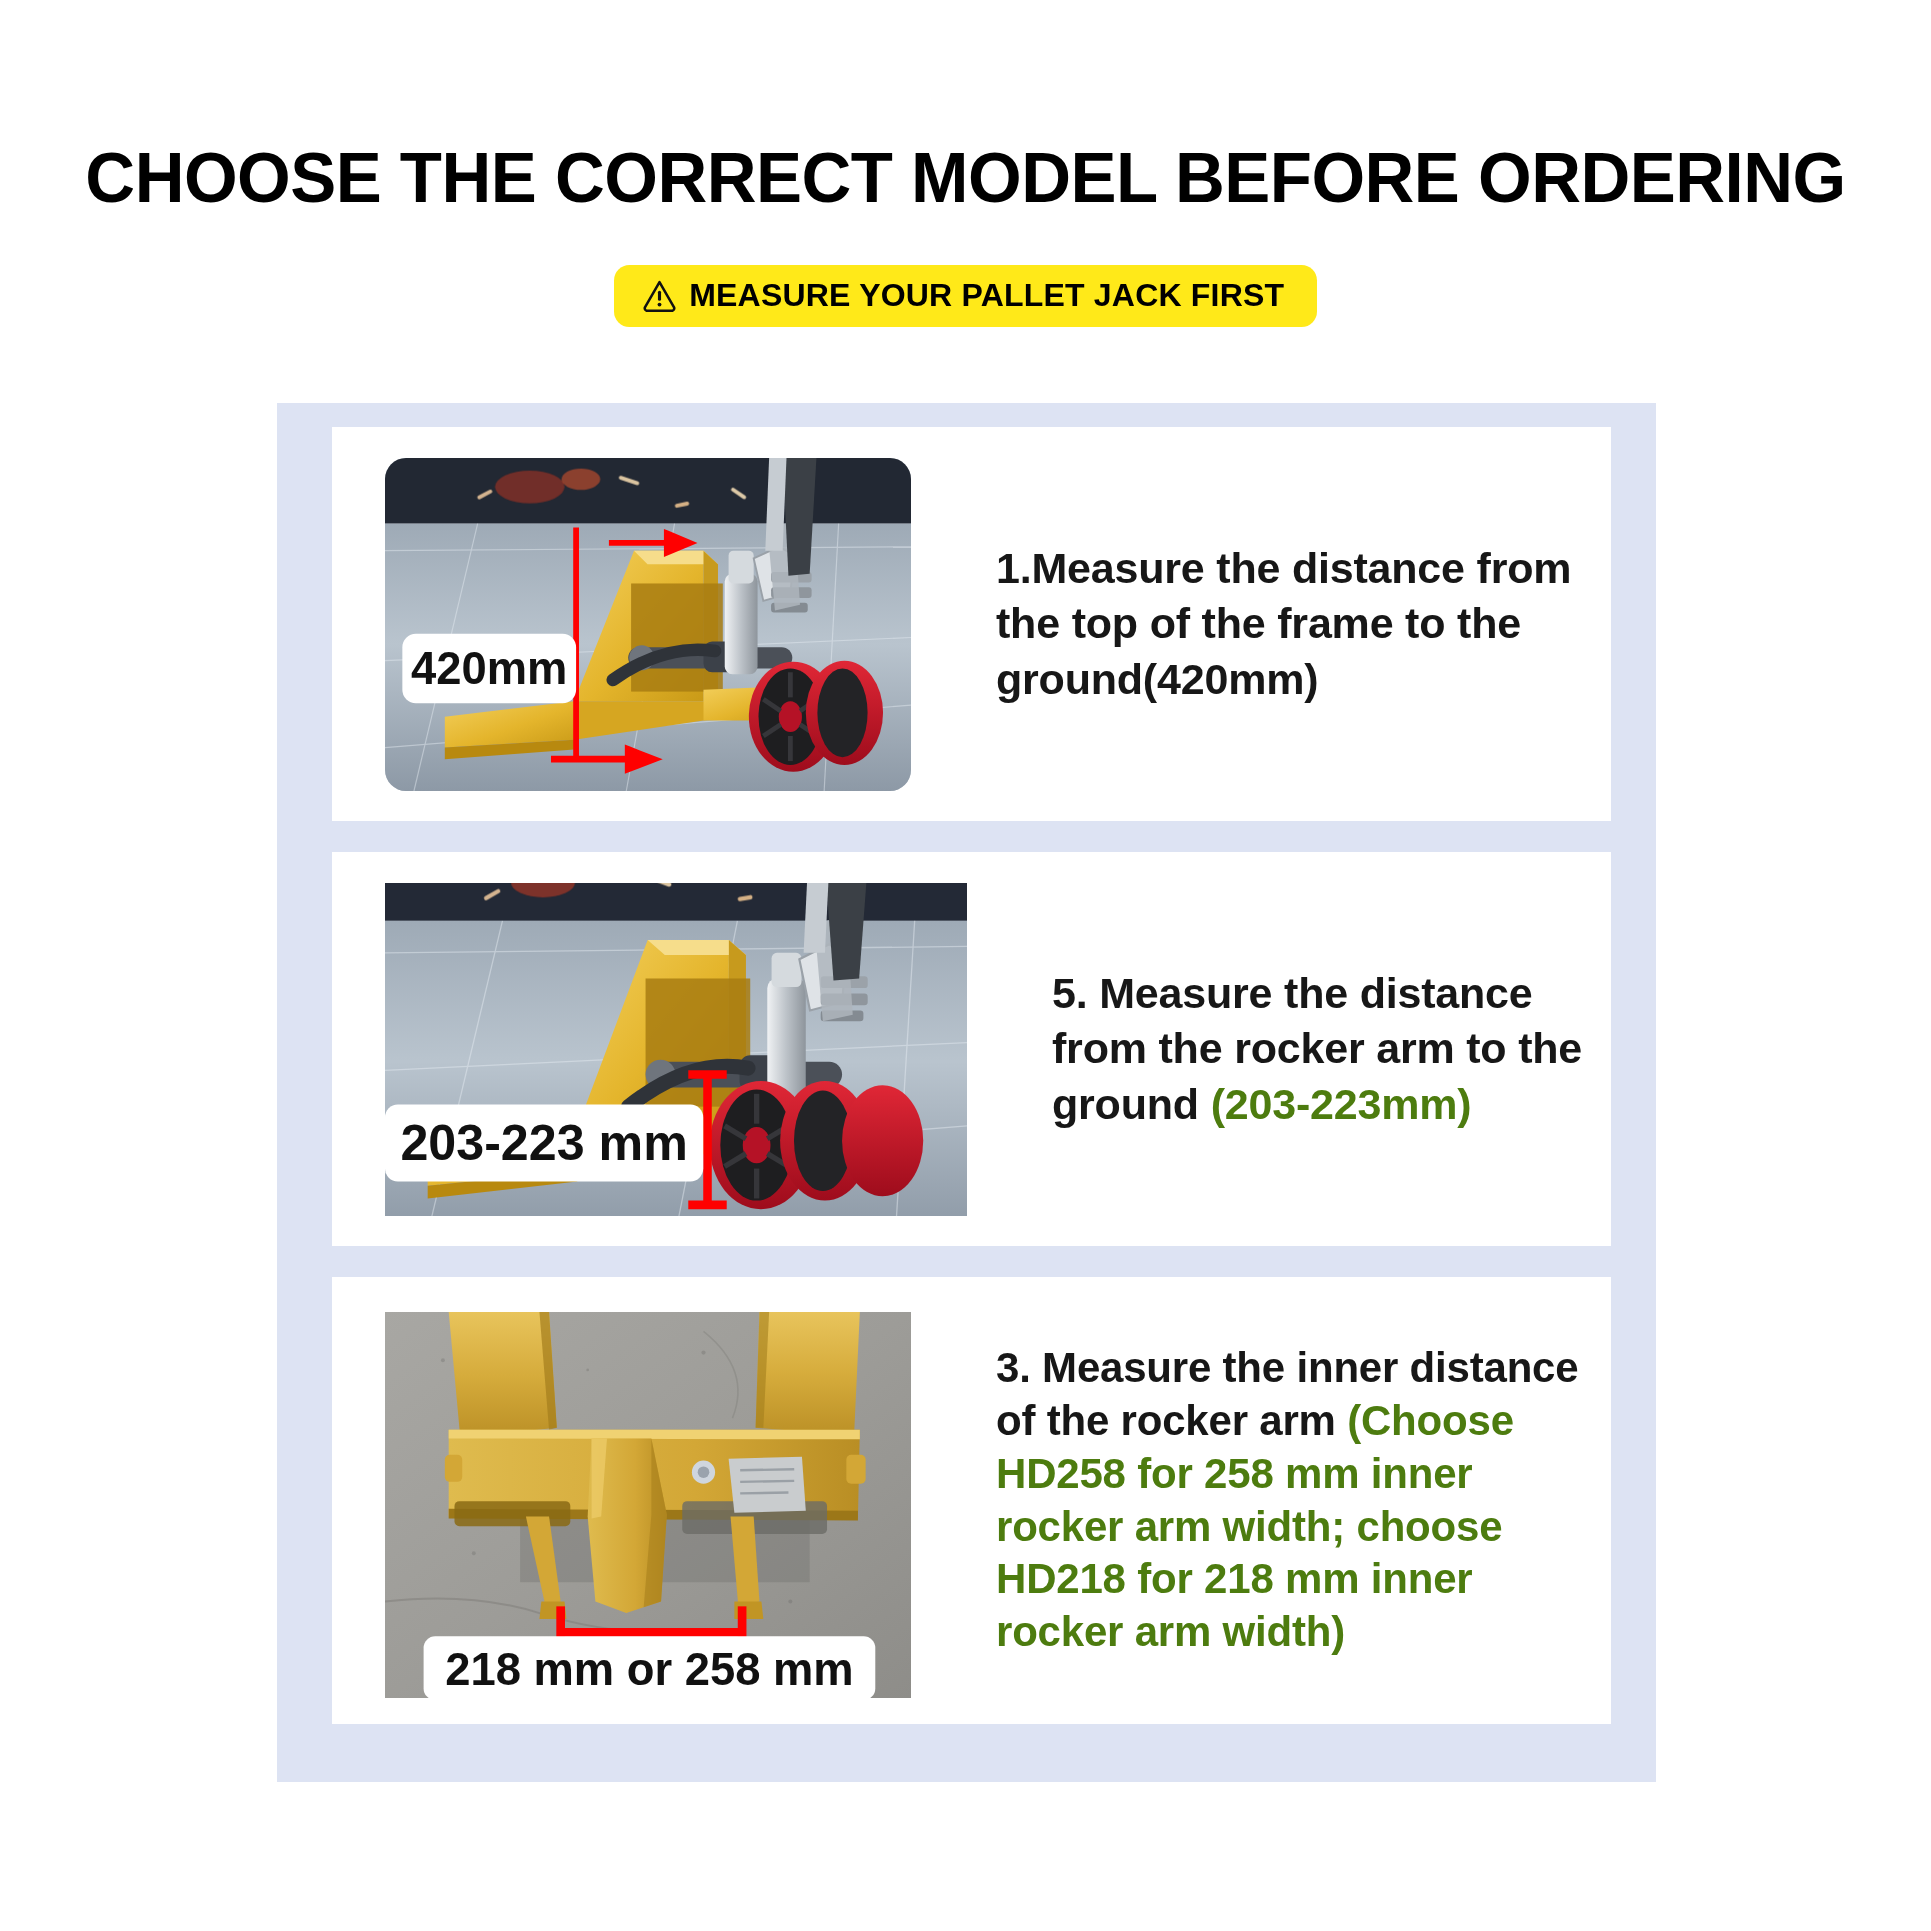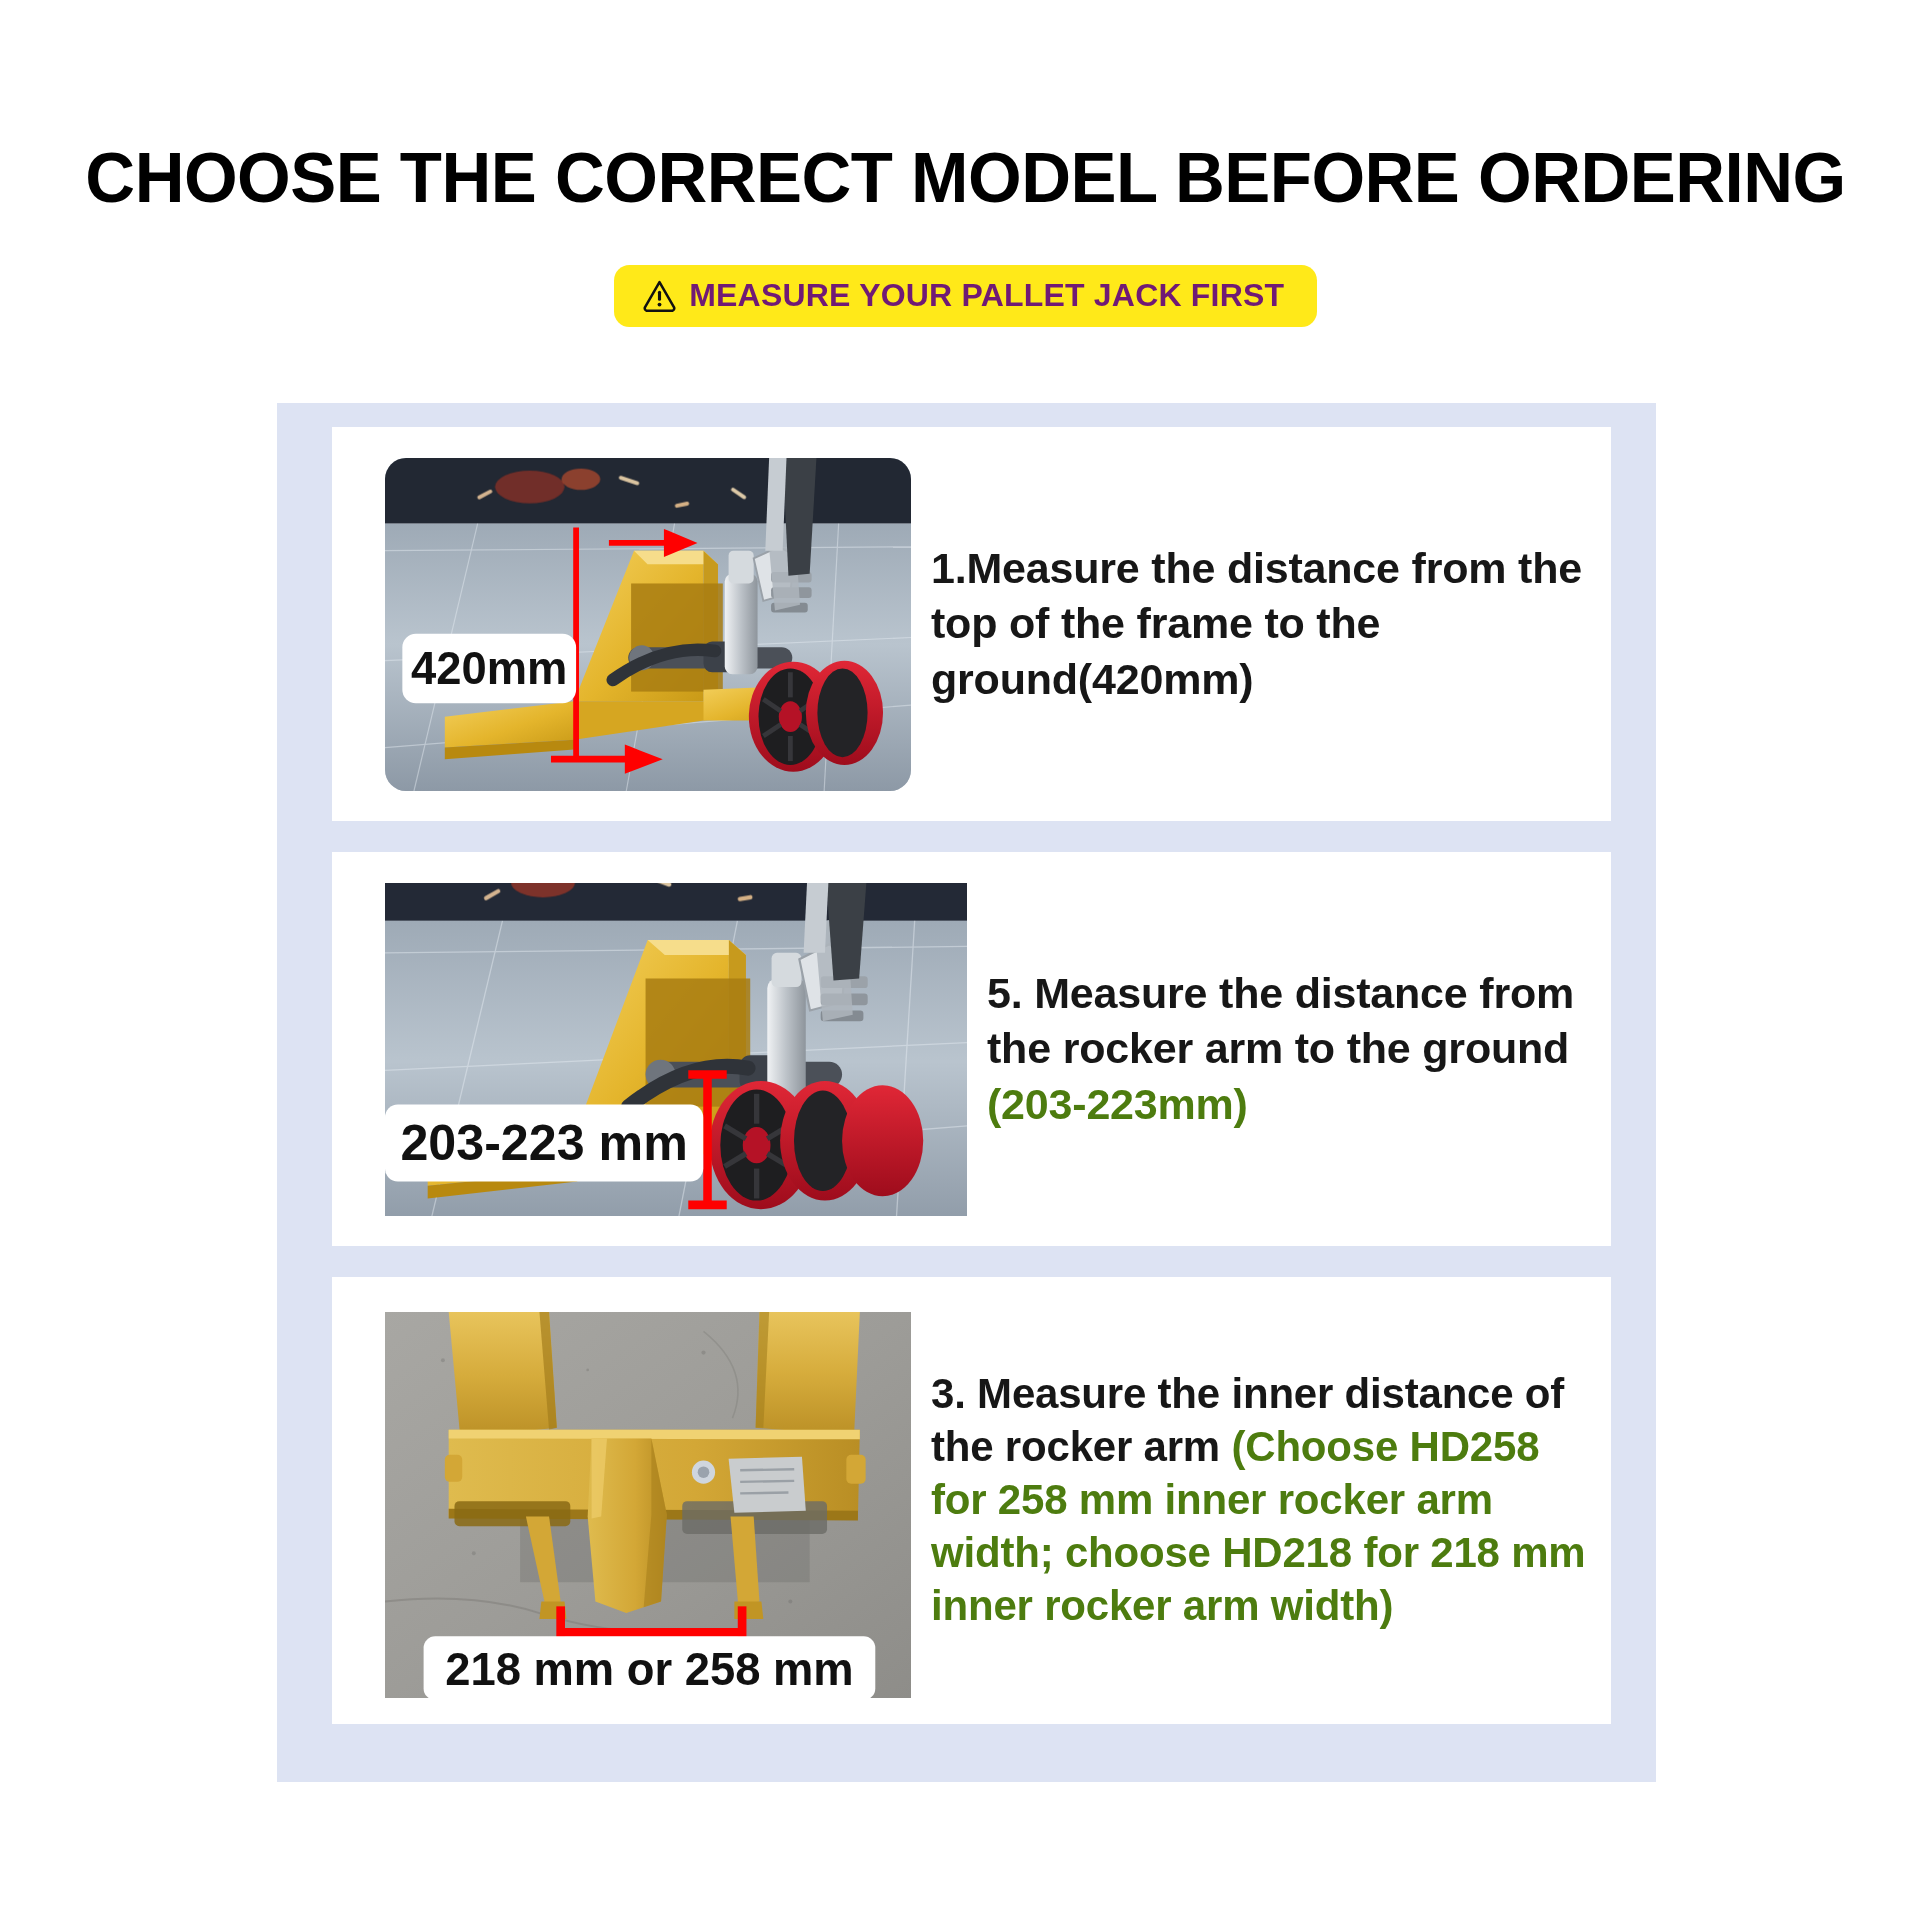--- a/index.html
+++ b/index.html
@@ -37,21 +37,21 @@
     border-radius:15.4px;
     padding:13.5px 33px 15.4px 29px;
     display:flex;
     align-items:center;
     gap:13.5px;
   }
   .badge-text {
     font-weight:700;
     font-size:32px;
     letter-spacing:0.2px;
-    color:#701a75;
+    color:#000000;
     white-space:nowrap;
     line-height:1;
   }
   .warn-icon { display:block; width:33px; height:33px; flex:none; }
 
   
   .frame {
     position:absolute;
     left:277px; top:403px;
     width:1379px; height:1379px;
@@ -78,27 +78,28 @@
     background:#cfd6dd;
   }
   .photo-1 { width:526px; height:333px; margin-left:53px;border-radius:21px; }
   .photo-2 { width:582px; height:333px; margin-left:53px;text-align:right; }
   .photo-3 { width:526px; height:386px; margin-left:53px;margin-top:8px; }
 
   .photo-slot svg { display:block; width:100%; height:100%; }
 
   .step-text {
     flex:1;
-    padding-left:20px;
+    padding-left:42px;
     padding-right:25px;
     font-weight:700;
     font-size:43px;
     line-height:1.28;
     color:#171717;
     letter-spacing:-0.2px;
+    margin-left:43px;
   }
   .step-text .em { color:#4d7c0f; }
   .step-text-3 { font-size:42px; line-height:1.26; }
 
   
 </style>
 </head>
 <body>
 
 <div class="headline">CHOOSE THE CORRECT MODEL BEFORE ORDERING</div>

